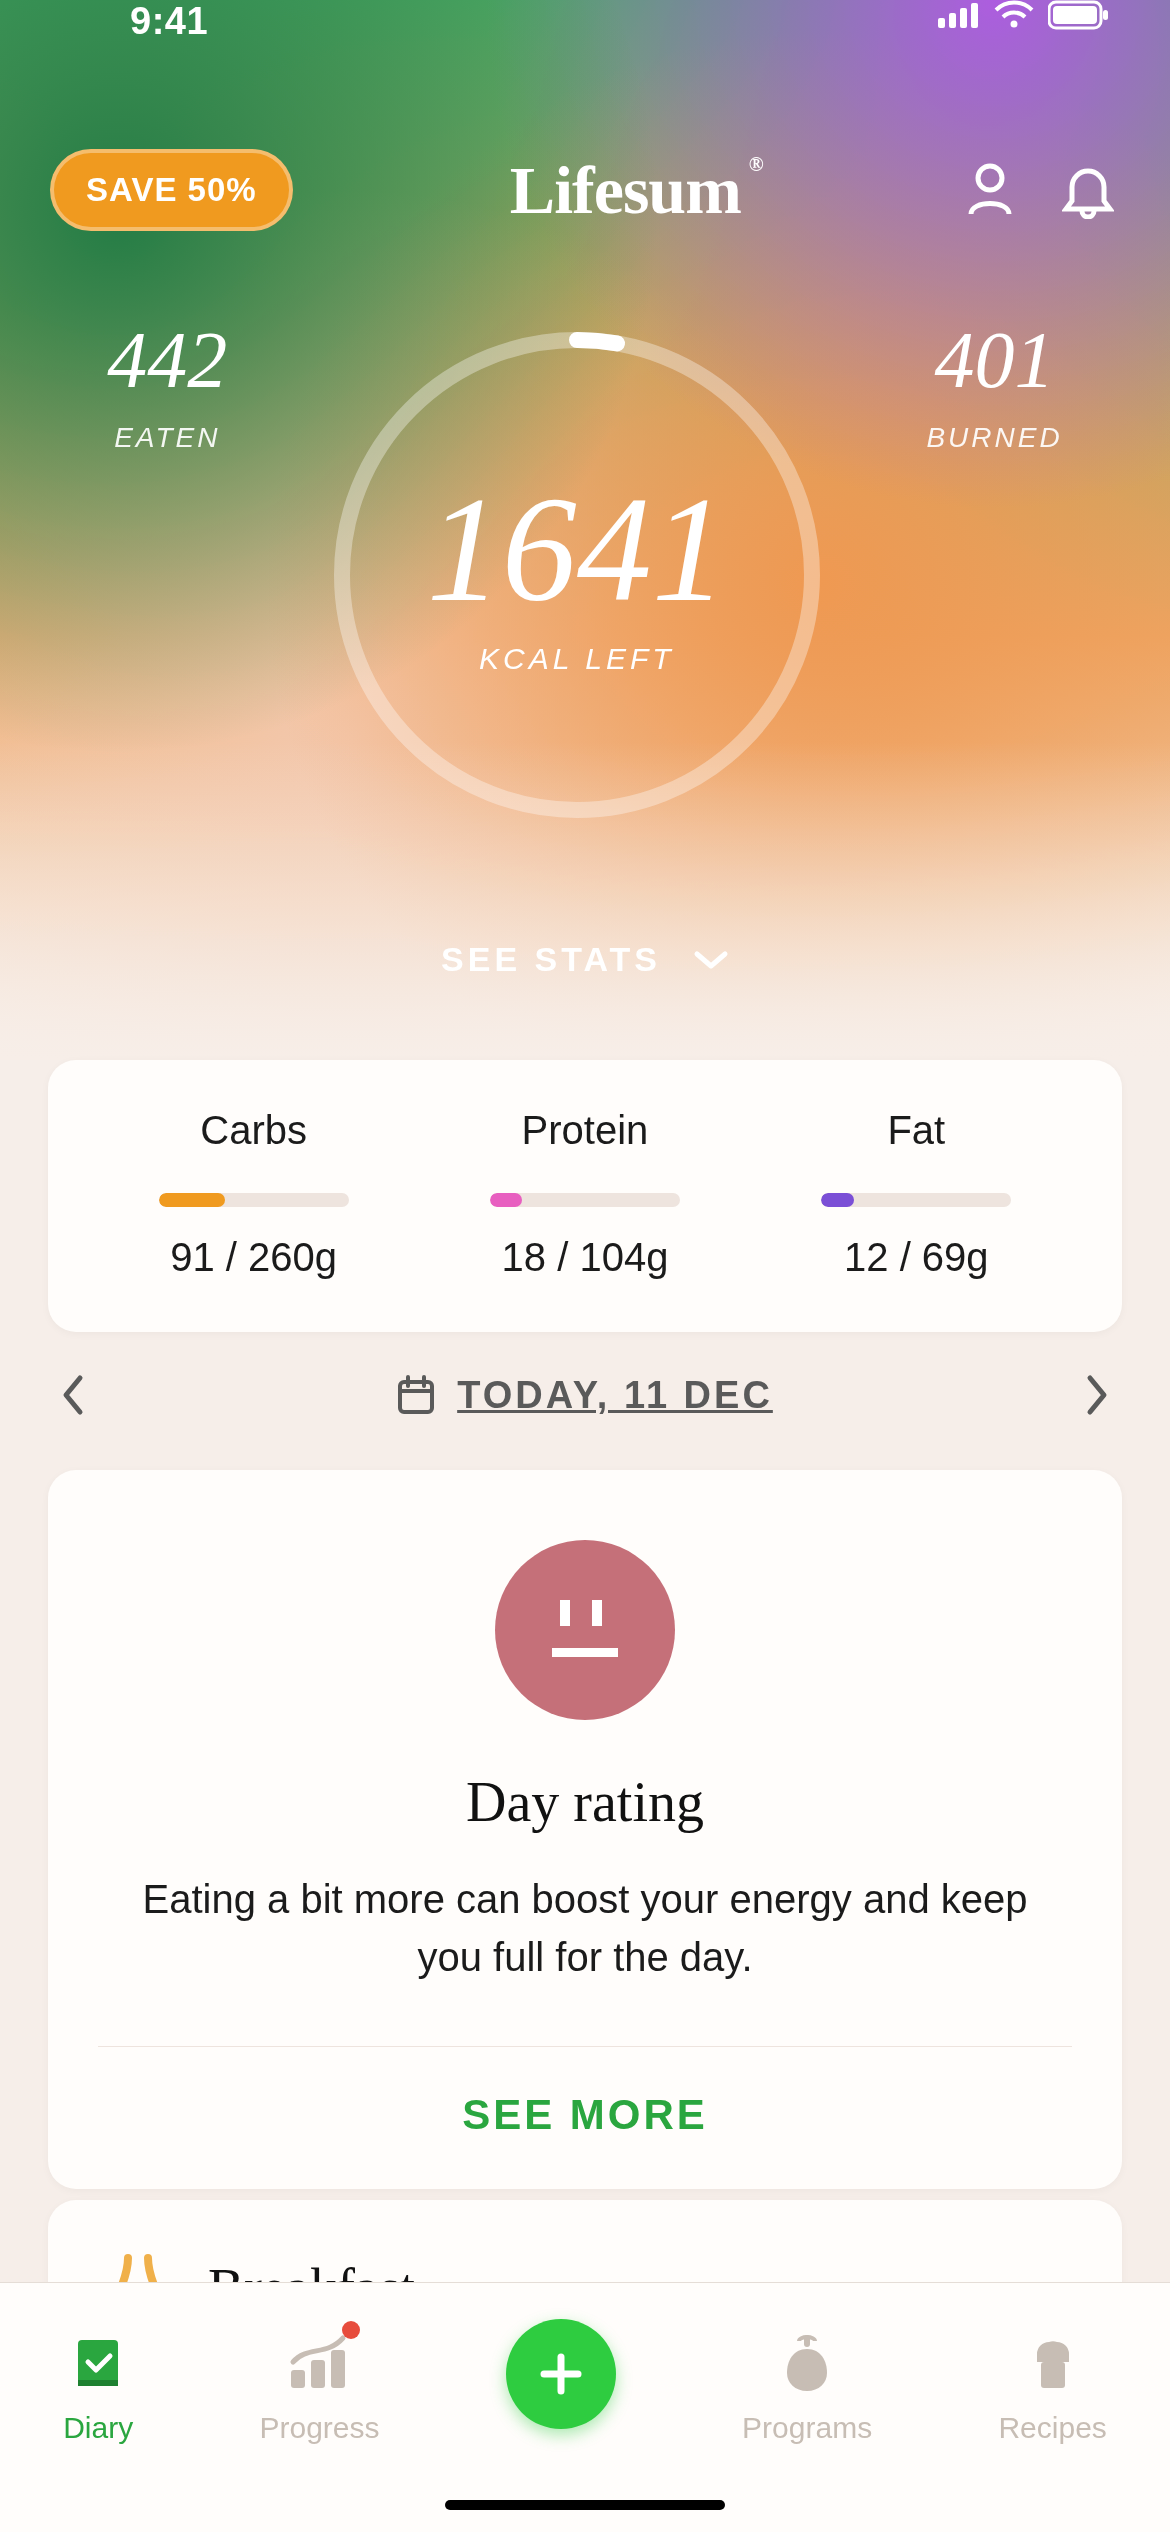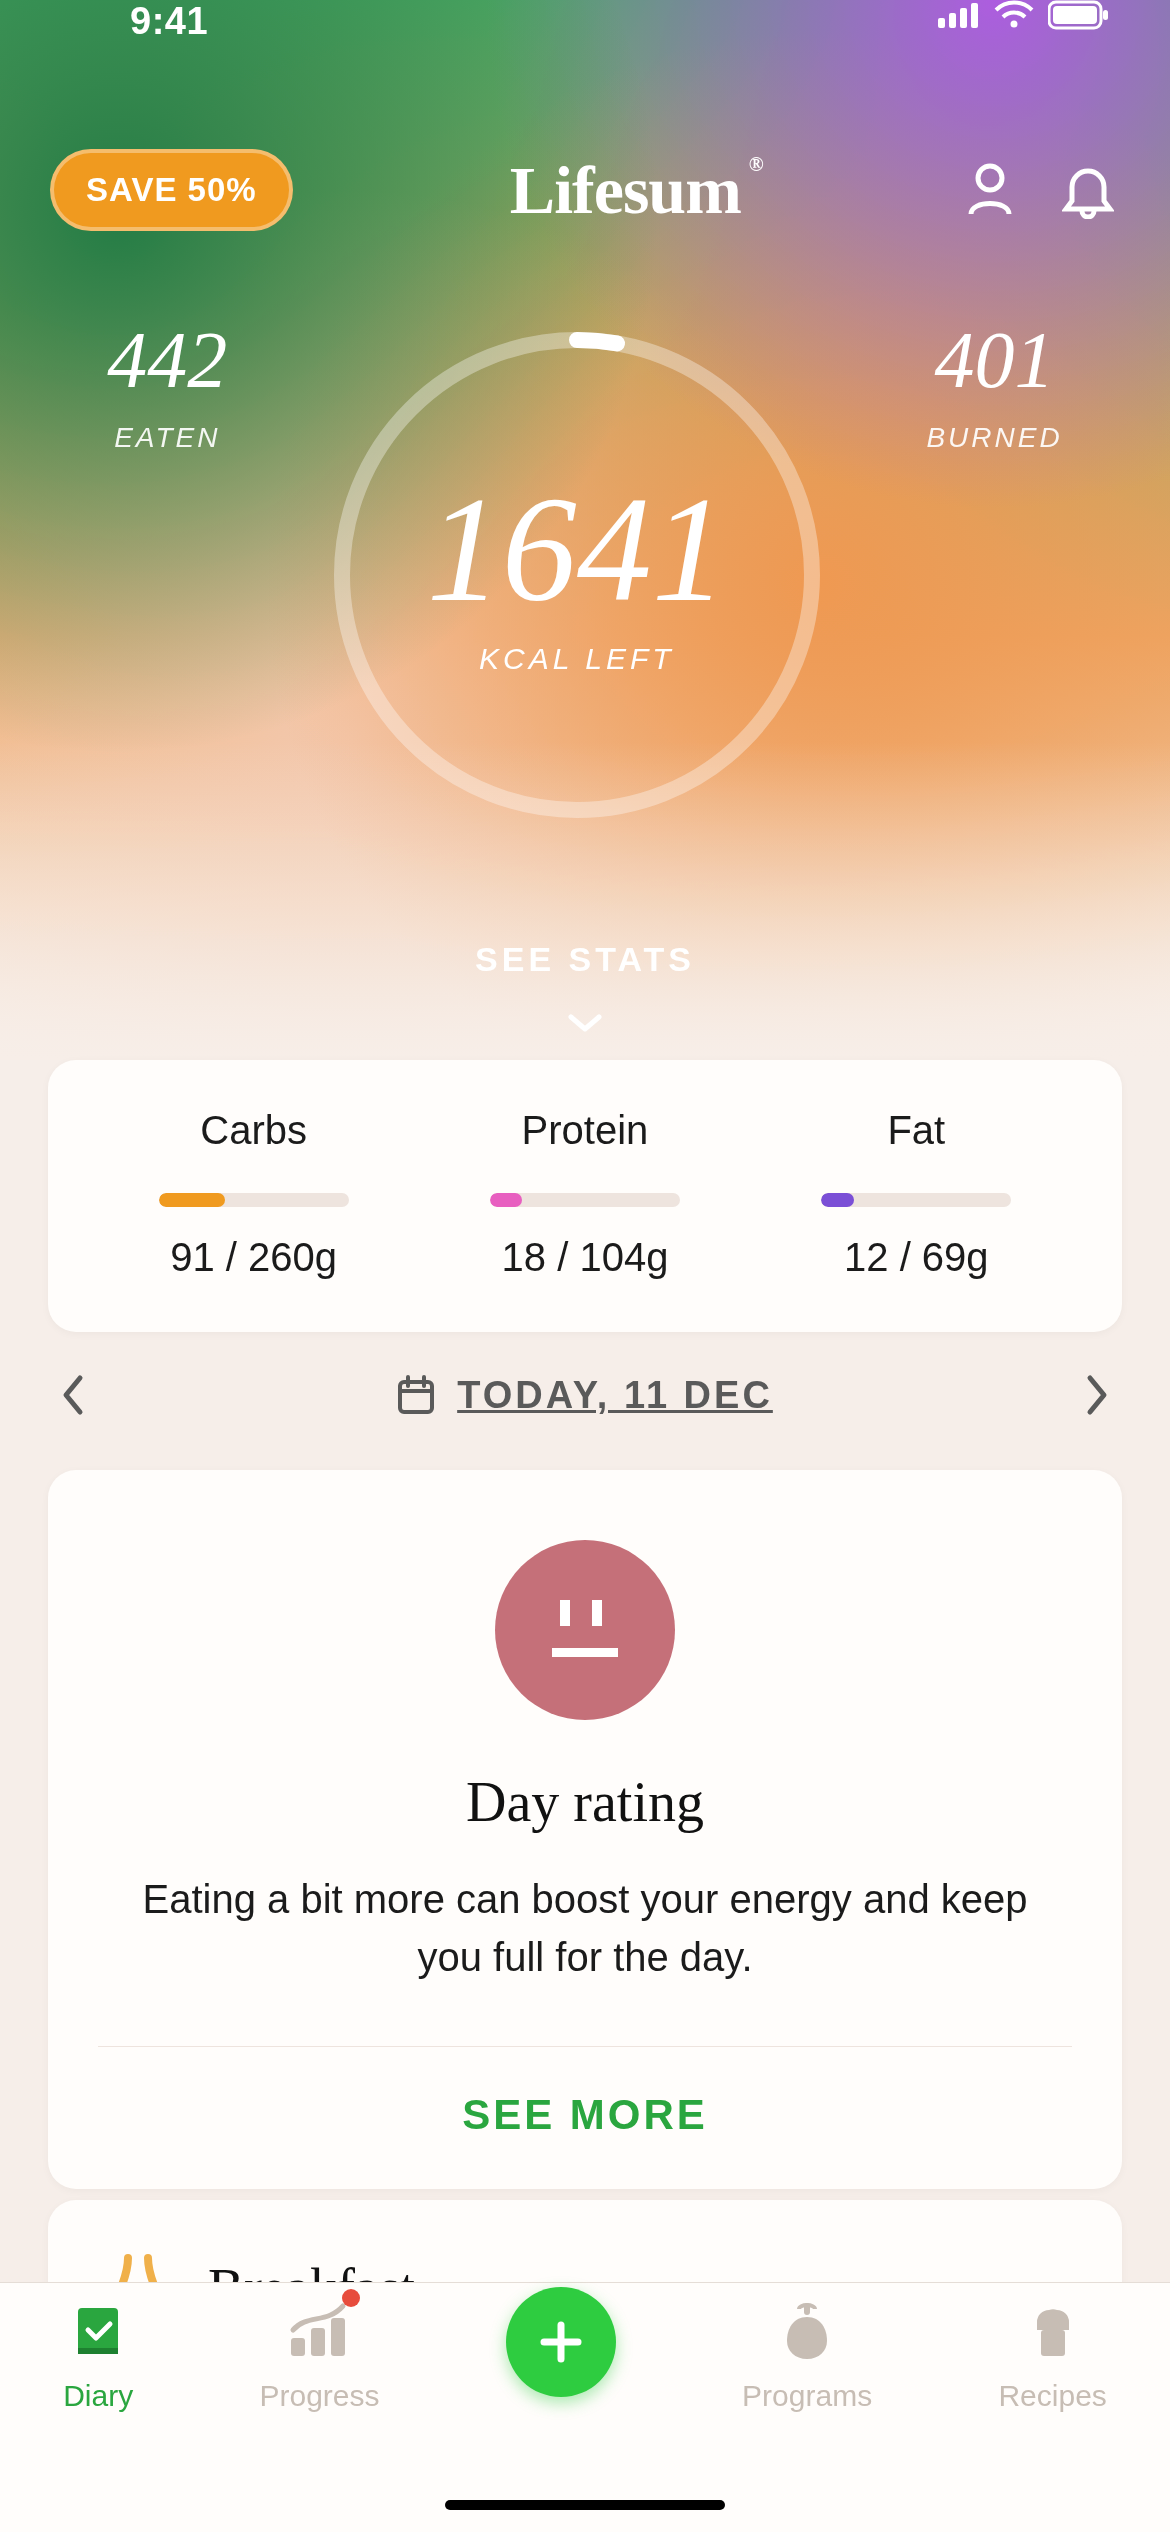--- a/index.html
+++ b/index.html
@@ -39,21 +39,21 @@
   .ring-row { position:absolute; top:320px; left:0; right:0; display:flex; align-items:flex-start; justify-content:space-around; padding: 0 60px; z-index:5;font-style:italic; }
   .stat { text-align:center; color:#fff; }
   .stat-num { font-family: Georgia, serif; font-size: 80px; line-height:1; }
   .stat-label { font-size: 28px; letter-spacing: 3px; margin-top: 22px; color: rgba(255,255,255,0.92); }
   .ring-wrap { width: 510px; height: 510px; position:relative; display:flex; align-items:center; justify-content:center; }
   .ring-wrap svg { position:absolute; inset:0; }
   .ring-center { text-align:center; color:#fff; }
   .ring-center .big { font-family: Georgia, serif; font-size: 150px; line-height:1; }
   .ring-center .sub { font-size: 30px; letter-spacing: 4px; margin-top: 18px; }
 
-  .see-stats { position:absolute; top: 940px; left:0; right:0; display:flex; align-items:center; justify-content:center; gap: 32px; color:#fff; font-size: 34px; font-weight:600; letter-spacing: 4px; z-index:5;flex-direction:column; }
+  .see-stats { position:absolute; top: 940px; left:0; right:0; display:flex; align-items:center; justify-content:center; gap: 32px; color:#fff; font-size: 34px; font-weight:600; letter-spacing: 4px; z-index:5; }
 
   
   .macros-card { position:absolute; top: 1060px; left: 48px; right: 48px; background:#fffdfb; border-radius: 28px; padding: 48px 40px 52px; display:flex; justify-content:space-around; box-shadow: 0 2px 8px rgba(0,0,0,0.04); z-index:5; }
   .macro { text-align:center; flex:1; }
   .macro-name { font-size: 40px; color:#1b1b1b; margin-bottom: 40px; }
   .bar { width: 190px; height: 14px; background:#eee4de; border-radius: 999px; margin: 0 auto 28px; overflow:hidden; }
   .bar-fill { height:100%; border-radius:999px; }
   .macro-val { font-size: 40px; color:#1b1b1b; }
 
   
@@ -68,21 +68,21 @@
   .rating-text { font-size: 40px; color:#1b1b1b; line-height: 1.45; padding: 0 10px; }
   .divider { height:1px; background:#eee4de; margin: 60px 0 44px; }
   .see-more { color:#2aa63f; font-size: 42px; font-weight:700; letter-spacing: 3px; }
 
   
   .peek-card { position:absolute; top: 2200px; left:48px; right:48px; background:#fffdfb; border-radius:28px; padding: 48px 60px; display:flex; align-items:center; gap: 40px; box-shadow: 0 2px 8px rgba(0,0,0,0.04); z-index:4; }
   .peek-glyph { width: 60px; height: 80px; }
   .peek-title { font-family: Georgia, serif; font-size: 54px; color:#111; }
 
   
-  .tabbar { position:absolute; bottom:0; left:0; right:0; height: 250px; background:#fffdfb; border-top:1px solid #e5ddd6; display:flex; justify-content:space-around; align-items:flex-start; padding-top: 12px; z-index:20; }
+  .tabbar { position:absolute; bottom:0; left:0; right:0; height: 250px; background:#fffdfb; border-top:1px solid #e5ddd6; display:flex; justify-content:space-around; align-items:flex-start; padding-top: 44px; z-index:20; }
   .tab { display:flex; flex-direction:column; align-items:center; gap: 14px; color:#c7bdb4; font-size: 30px; }
   .tab.active { color:#2aa63f; }
   .tab-icon { width: 70px; height: 70px; display:flex; align-items:center; justify-content:center; position:relative; }
   .fab { width: 110px; height:110px; background:#2ecc40; border-radius:50%; display:flex; align-items:center; justify-content:center; margin-top: -8px; box-shadow: 0 6px 16px rgba(46,204,64,0.4); }
   .home-indicator { position:absolute; bottom: 22px; left:50%; transform:translateX(-50%); width: 280px; height: 10px; background:#000; border-radius: 999px; z-index:30; }
   .dot { position:absolute; top:-6px; right:-6px; width:18px; height:18px; background:#e74c3c; border-radius:50%; }
 </style>
 </head>
 <body>
 

